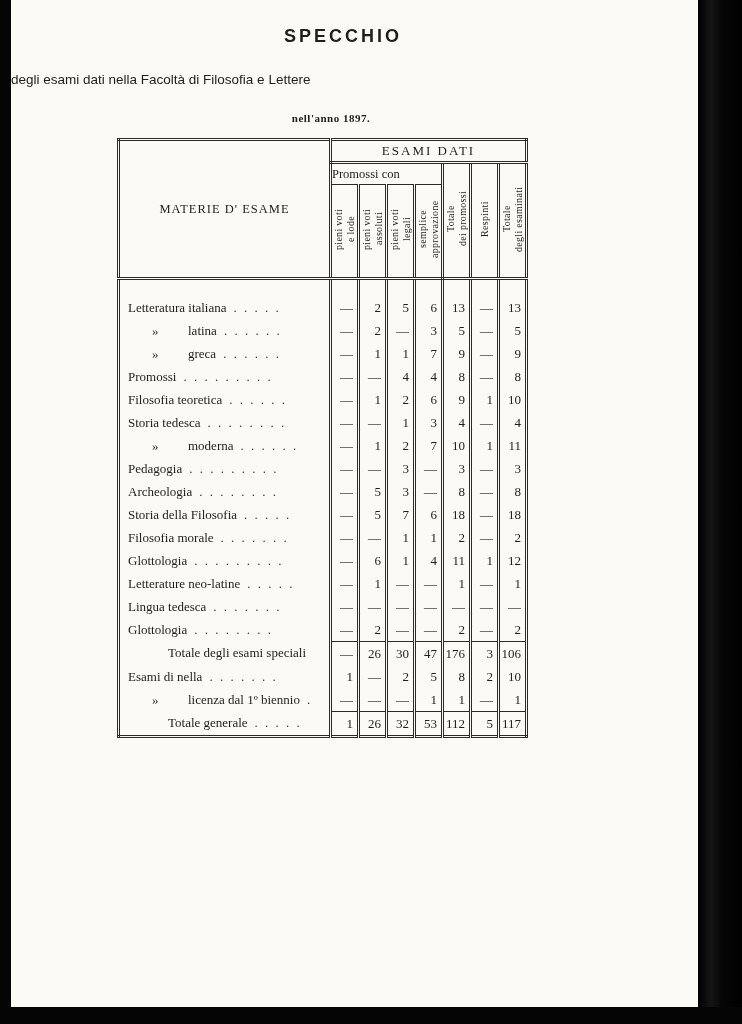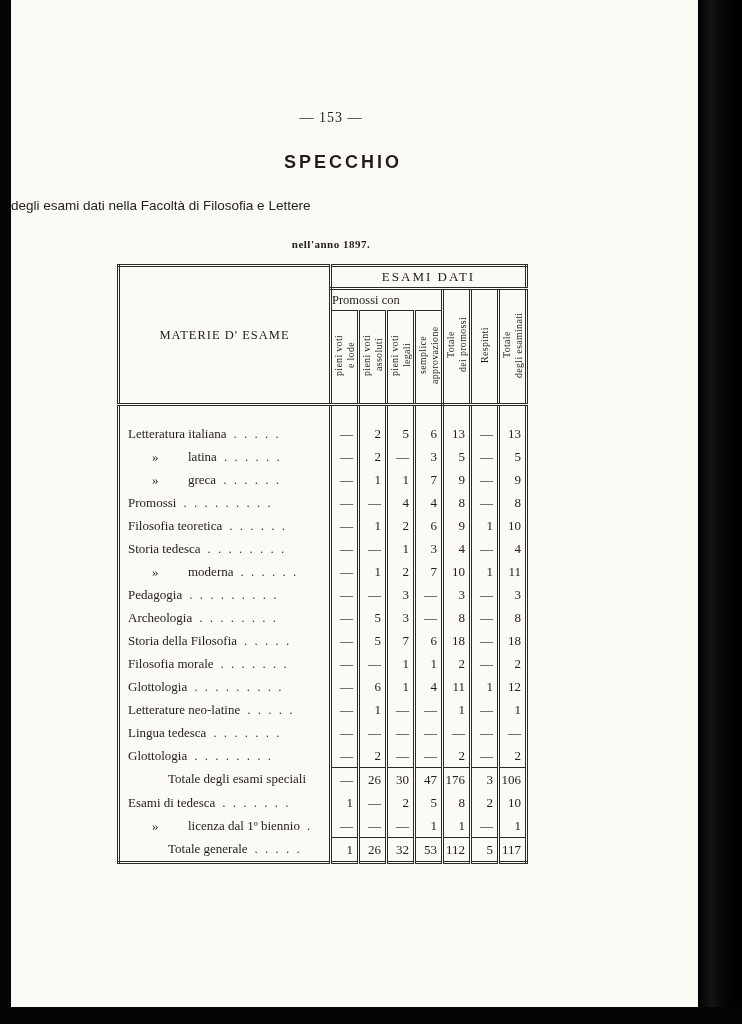--- a/index.html
+++ b/index.html
@@ -119,21 +119,20 @@
   tr.row-total td.num { border-top: 1px solid #2b2a28; }
 </style>
 </head>
 <body>
 
 <div class="band band-left"></div>
 <div class="band band-right"></div>
 <div class="band band-bottom"></div>
 
 <div class="content">
-  <div class="page-number">— 153 —</div>
   <h1 class="title">SPECCHIO</h1>
   <h2 class="subtitle">degli esami dati nella Facoltà di Filosofia e Lettere</h2>
   <div class="yearline">nell'anno 1897.</div>
 
   <table class="exams">
     <colgroup>
       <col class="c-materie">
       <col class="c-num">
         <col class="c-num">
         <col class="c-num">
@@ -335,21 +334,21 @@
           <td class="materia"><span class="nm">Totale degli esami speciali</span></td>
           <td class="num">—</td>
           <td class="num">26</td>
           <td class="num">30</td>
           <td class="num">47</td>
           <td class="num">176</td>
           <td class="num">3</td>
           <td class="num">106</td>
         </tr>
         <tr class="row-normal">
-          <td class="materia"><span class="nm">Esami di tedesca</span><span class="dots">. . . . . . .</span></td>
+          <td class="materia"><span class="nm">Esami di nella</span><span class="dots">. . . . . . .</span></td>
           <td class="num">1</td>
           <td class="num">—</td>
           <td class="num">2</td>
           <td class="num">5</td>
           <td class="num">8</td>
           <td class="num">2</td>
           <td class="num">10</td>
         </tr>
         <tr class="row-sub">
           <td class="materia"><span class="prefix">»</span><span class="nm">licenza dal 1º biennio</span><span class="dots">.</span></td>

